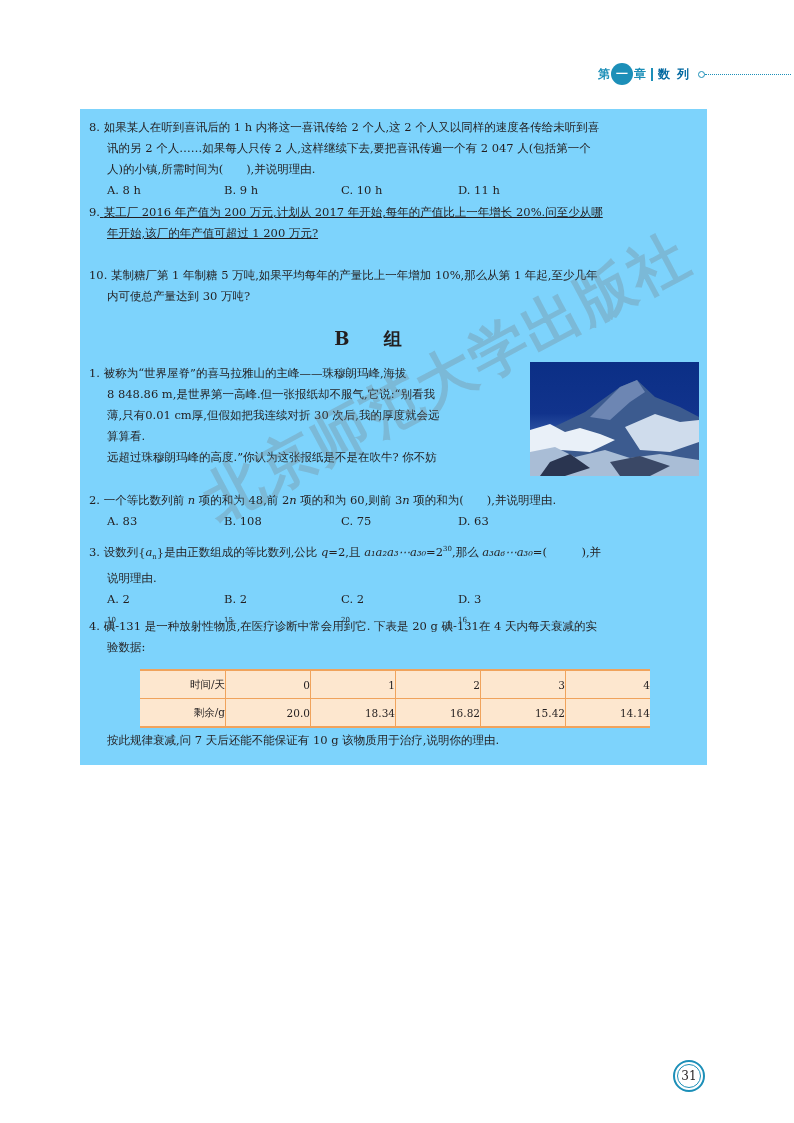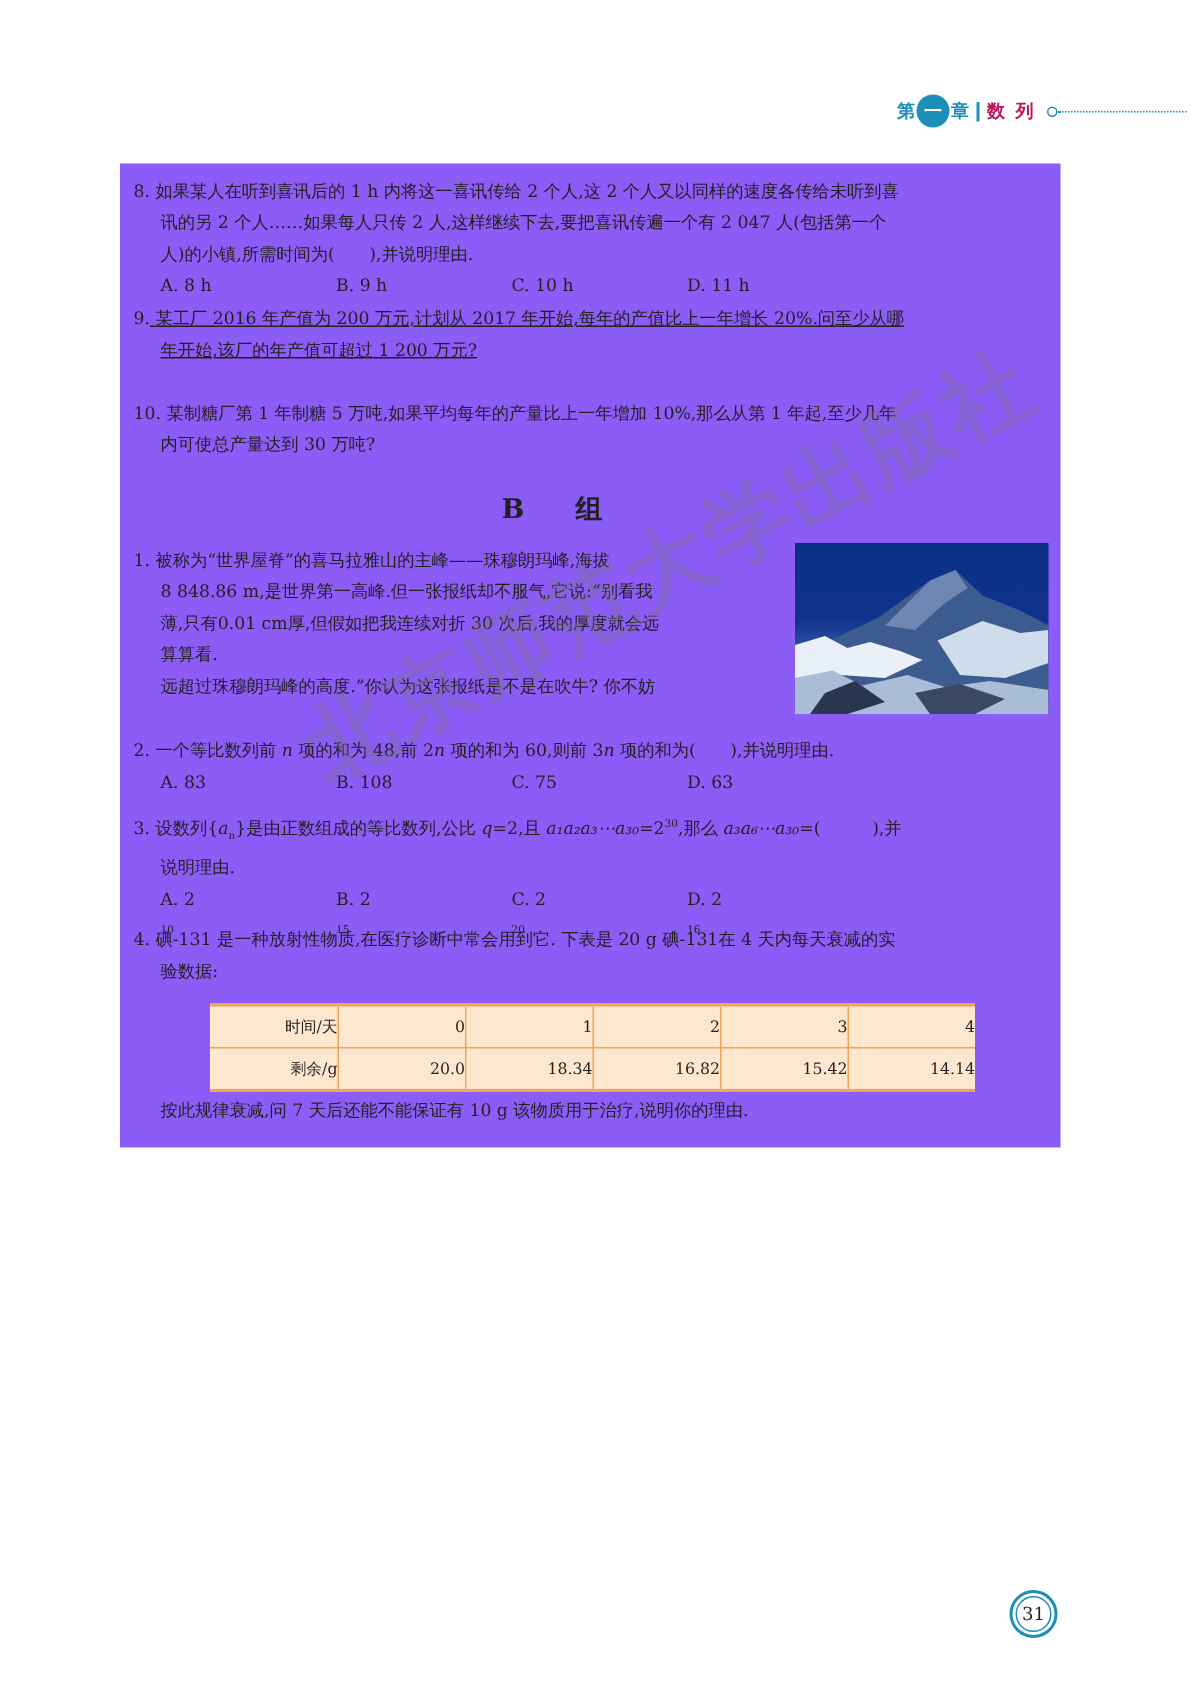--- a/index.html
+++ b/index.html
@@ -8,27 +8,27 @@
     font-family: "DejaVu Serif", "Liberation Serif", serif; color: #231f20;
   }
   .header { position: absolute; top: 62px; left: 598px; display: flex; align-items: center; height: 24px; }
   .hdr-char { font-family: "DejaVu Sans", sans-serif; font-size: 12px; font-weight: bold; color: #1c8fb8; }
   .hdr-circle {
     width: 22px; height: 22px; border-radius: 50%; background: #1c8fb8; color: #fff;
     display: flex; align-items: center; justify-content: center; font-size: 12px; font-weight: bold;
     font-family: "DejaVu Sans", sans-serif; margin: 0 1px;
   }
   .hdr-bar { width: 2px; height: 13px; background: #1c8fb8; margin: 0 5px; }
-  .hdr-title { font-family: "DejaVu Sans", sans-serif; font-size: 12px; font-weight: bold; color: #be185d; letter-spacing: 7px; }
+  .hdr-title { font-family: "DejaVu Sans", sans-serif; font-size: 12px; font-weight: bold; color: #0369a1; letter-spacing: 7px; }
   .hdr-dot { width: 5px; height: 5px; border: 1px solid #1c8fb8; border-radius: 50%; margin-left: 2px; }
   .hdr-line { width: 86px; border-top: 1px dotted #1c8fb8; }
 
   .box {
     position: absolute; left: 80px; top: 109px; width: 627px; height: 656px;
-    background: #8b5cf6;
+    background: #7dd3fc;
   }
   .q { position: absolute; left: 9px; font-size: 11.5px; line-height: 21px; width: 605px; }
   .q .num { display: inline-block; }
   .indent { padding-left: 18px; }
   .opts { display: flex; padding-left: 18px; font-size: 11.5px; }
   .opts span { display: inline-block; width: 117px; }
   sup { font-size: 7px; vertical-align: 5px; }
   sub { font-size: 7px; }
   i { font-style: italic; }
 
@@ -143,21 +143,21 @@
   <div class="q" style="top:430px;">
     <div>
       <span class="num">3.</span>
       <span>设数列{</span><i>a</i><sub>n</sub><span>}是由正数组成的等比数列,公比 </span><i>q</i><span>=2,且 </span><i>a₁a₂a₃⋯a₃₀</i><span>=2</span><sup>30</sup><span>,那么 </span><i>a₃a₆⋯a₃₀</i><span>=(　　　),并</span>
     </div>
     <div class="indent">说明理由.</div>
     <div class="opts">
       <span><span>A. 2</span><sup>10</sup></span>
       <span><span>B. 2</span><sup>15</sup></span>
       <span><span>C. 2</span><sup>20</sup></span>
-      <span><span>D. 2</span><sup>16</sup></span>
+      <span><span>D. 3</span><sup>16</sup></span>
     </div>
   </div>
 
   <div class="q" style="top:507px;">
     <div><span class="num">4.</span> <span>碘-131 是一种放射性物质,在医疗诊断中常会用到它. 下表是 20 g 碘-131在 4 天内每天衰减的实</span></div>
     <div class="indent">验数据:</div>
   </div>
 
   <table class="data">
     <tbody>

